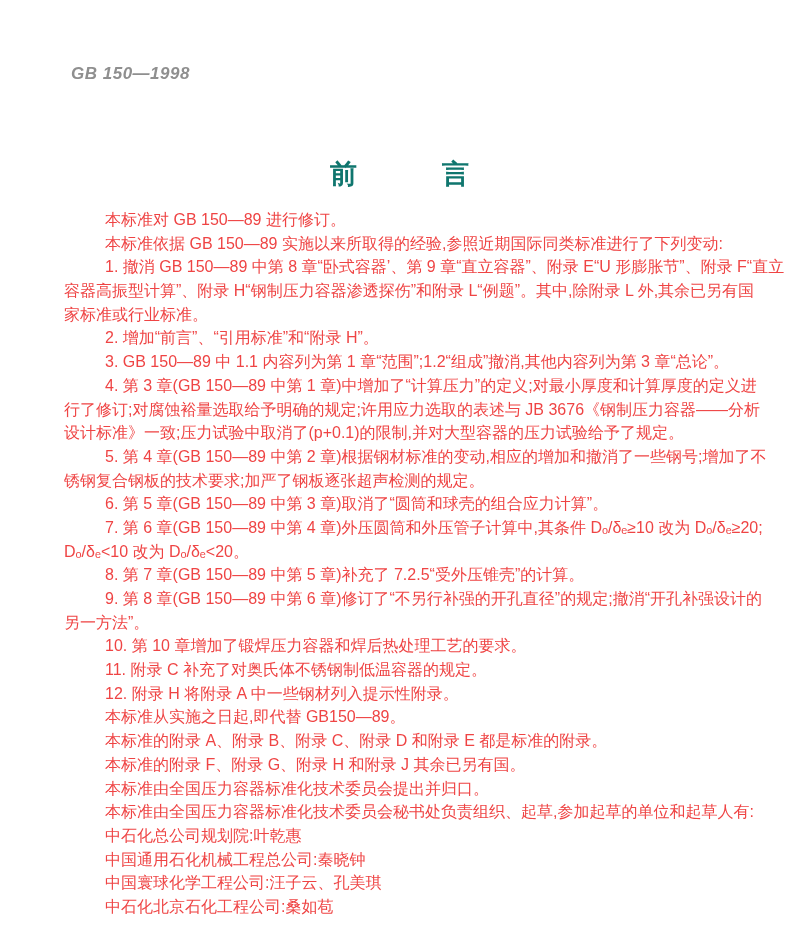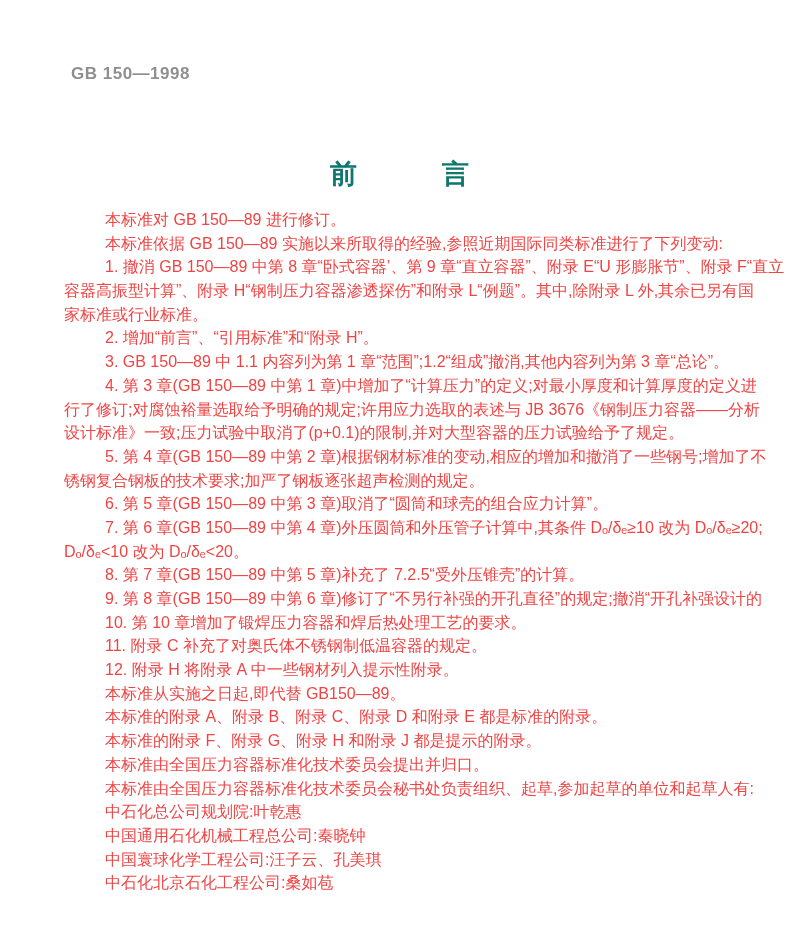--- a/index.html
+++ b/index.html
@@ -12,20 +12,21 @@
     font-family: "Liberation Sans", sans-serif;
   }
   .doc-number {
     position: absolute;
     left: 71px;
     top: 64px;
     font-size: 17px;
     font-weight: bold;
     letter-spacing: 0.5px;
     color: #8f8f8f;
+    font-style: italic;
   }
   .page-title {
     position: absolute;
     left: 0;
     right: 0;
     top: 156px;
     text-align: center;
     font-size: 27px;
     font-weight: bold;
     letter-spacing: 1px;
@@ -65,26 +66,27 @@
       <div class="line indent">4. 第 3 章(GB 150—89 中第 1 章)中增加了“计算压力”的定义;对最小厚度和计算厚度的定义进</div>
       <div class="line">行了修订;对腐蚀裕量选取给予明确的规定;许用应力选取的表述与 JB 3676《钢制压力容器——分析</div>
       <div class="line">设计标准》一致;压力试验中取消了(p+0.1)的限制,并对大型容器的压力试验给予了规定。</div>
       <div class="line indent">5. 第 4 章(GB 150—89 中第 2 章)根据钢材标准的变动,相应的增加和撤消了一些钢号;增加了不</div>
       <div class="line">锈钢复合钢板的技术要求;加严了钢板逐张超声检测的规定。</div>
       <div class="line indent">6. 第 5 章(GB 150—89 中第 3 章)取消了“圆筒和球壳的组合应力计算”。</div>
       <div class="line indent">7. 第 6 章(GB 150—89 中第 4 章)外压圆筒和外压管子计算中,其条件 Dₒ/δₑ≥10 改为 Dₒ/δₑ≥20;</div>
       <div class="line">Dₒ/δₑ&lt;10 改为 Dₒ/δₑ&lt;20。</div>
       <div class="line indent">8. 第 7 章(GB 150—89 中第 5 章)补充了 7.2.5“受外压锥壳”的计算。</div>
       <div class="line indent">9. 第 8 章(GB 150—89 中第 6 章)修订了“不另行补强的开孔直径”的规定;撤消“开孔补强设计的</div>
+      <div class="line">另一方法”。</div>
       <div class="line indent">10. 第 10 章增加了锻焊压力容器和焊后热处理工艺的要求。</div>
       <div class="line indent">11. 附录 C 补充了对奥氏体不锈钢制低温容器的规定。</div>
       <div class="line indent">12. 附录 H 将附录 A 中一些钢材列入提示性附录。</div>
       <div class="line indent">本标准从实施之日起,即代替 GB150—89。</div>
       <div class="line indent">本标准的附录 A、附录 B、附录 C、附录 D 和附录 E 都是标准的附录。</div>
-      <div class="line indent">本标准的附录 F、附录 G、附录 H 和附录 J 都是提示的附录。</div>
+      <div class="line indent">本标准的附录 F、附录 G、附录 H 和附录 J 其余已另有国。</div>
       <div class="line indent">本标准由全国压力容器标准化技术委员会提出并归口。</div>
       <div class="line indent">本标准由全国压力容器标准化技术委员会秘书处负责组织、起草,参加起草的单位和起草人有:</div>
       <div class="line indent">中石化总公司规划院:叶乾惠</div>
       <div class="line indent">中国通用石化机械工程总公司:秦晓钟</div>
       <div class="line indent">中国寰球化学工程公司:汪子云、孔美琪</div>
       <div class="line indent">中石化北京石化工程公司:桑如苞</div>
     </div>
 </div>
 
 </body></html>

